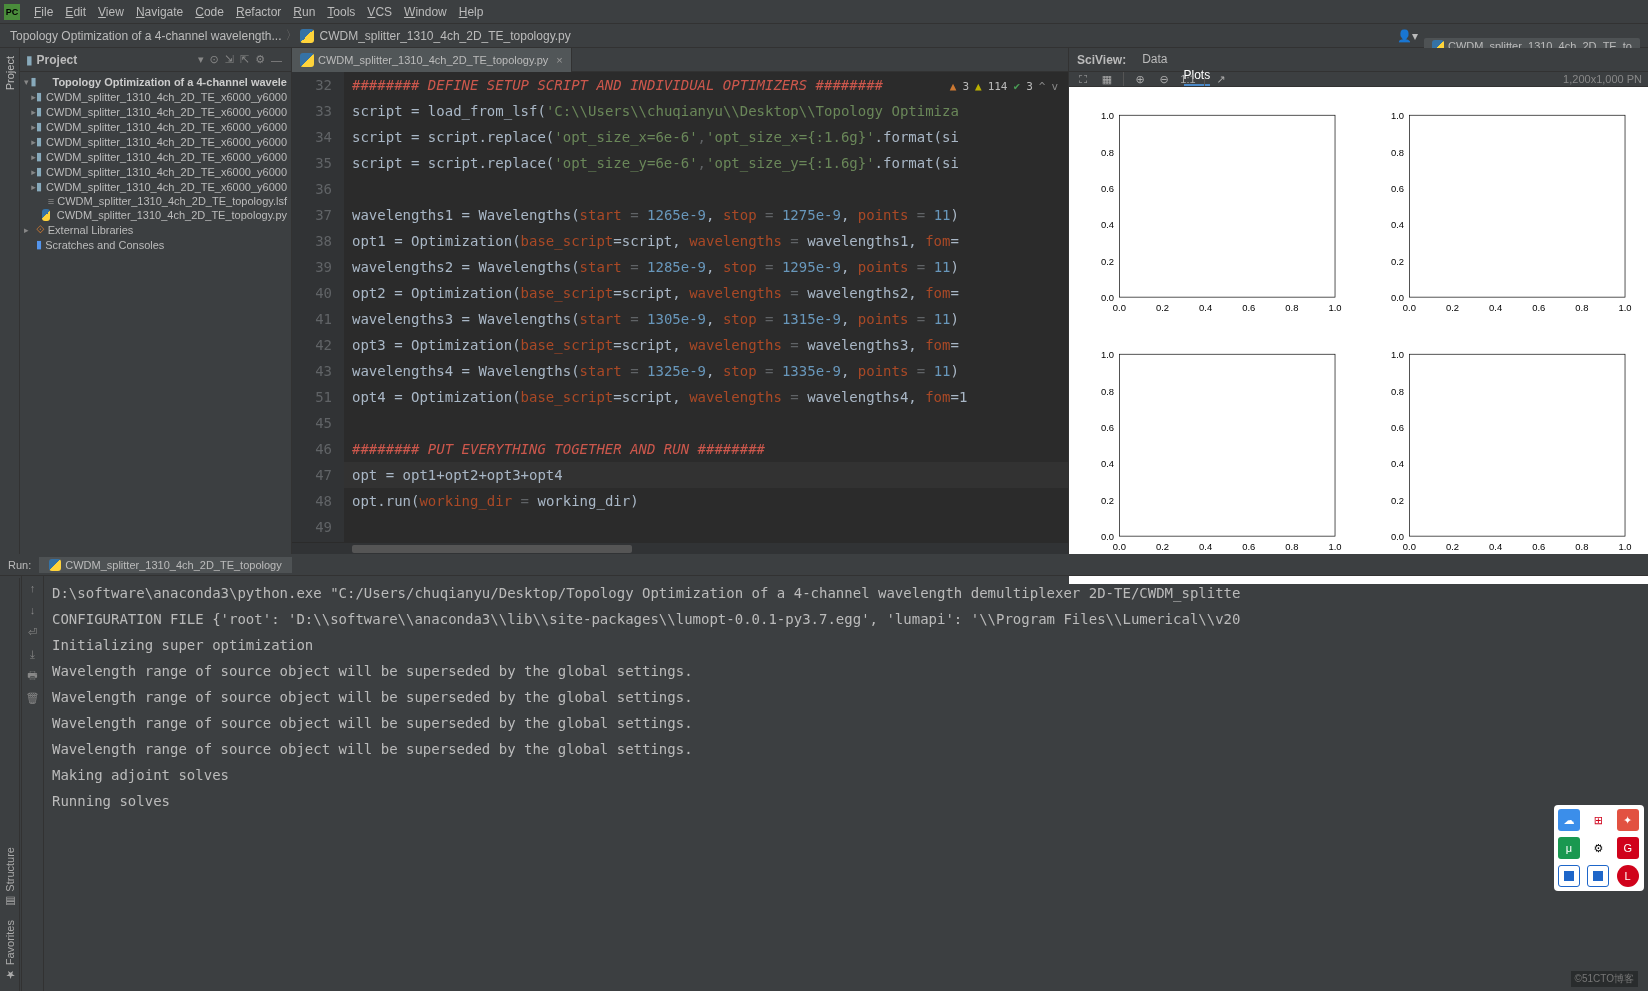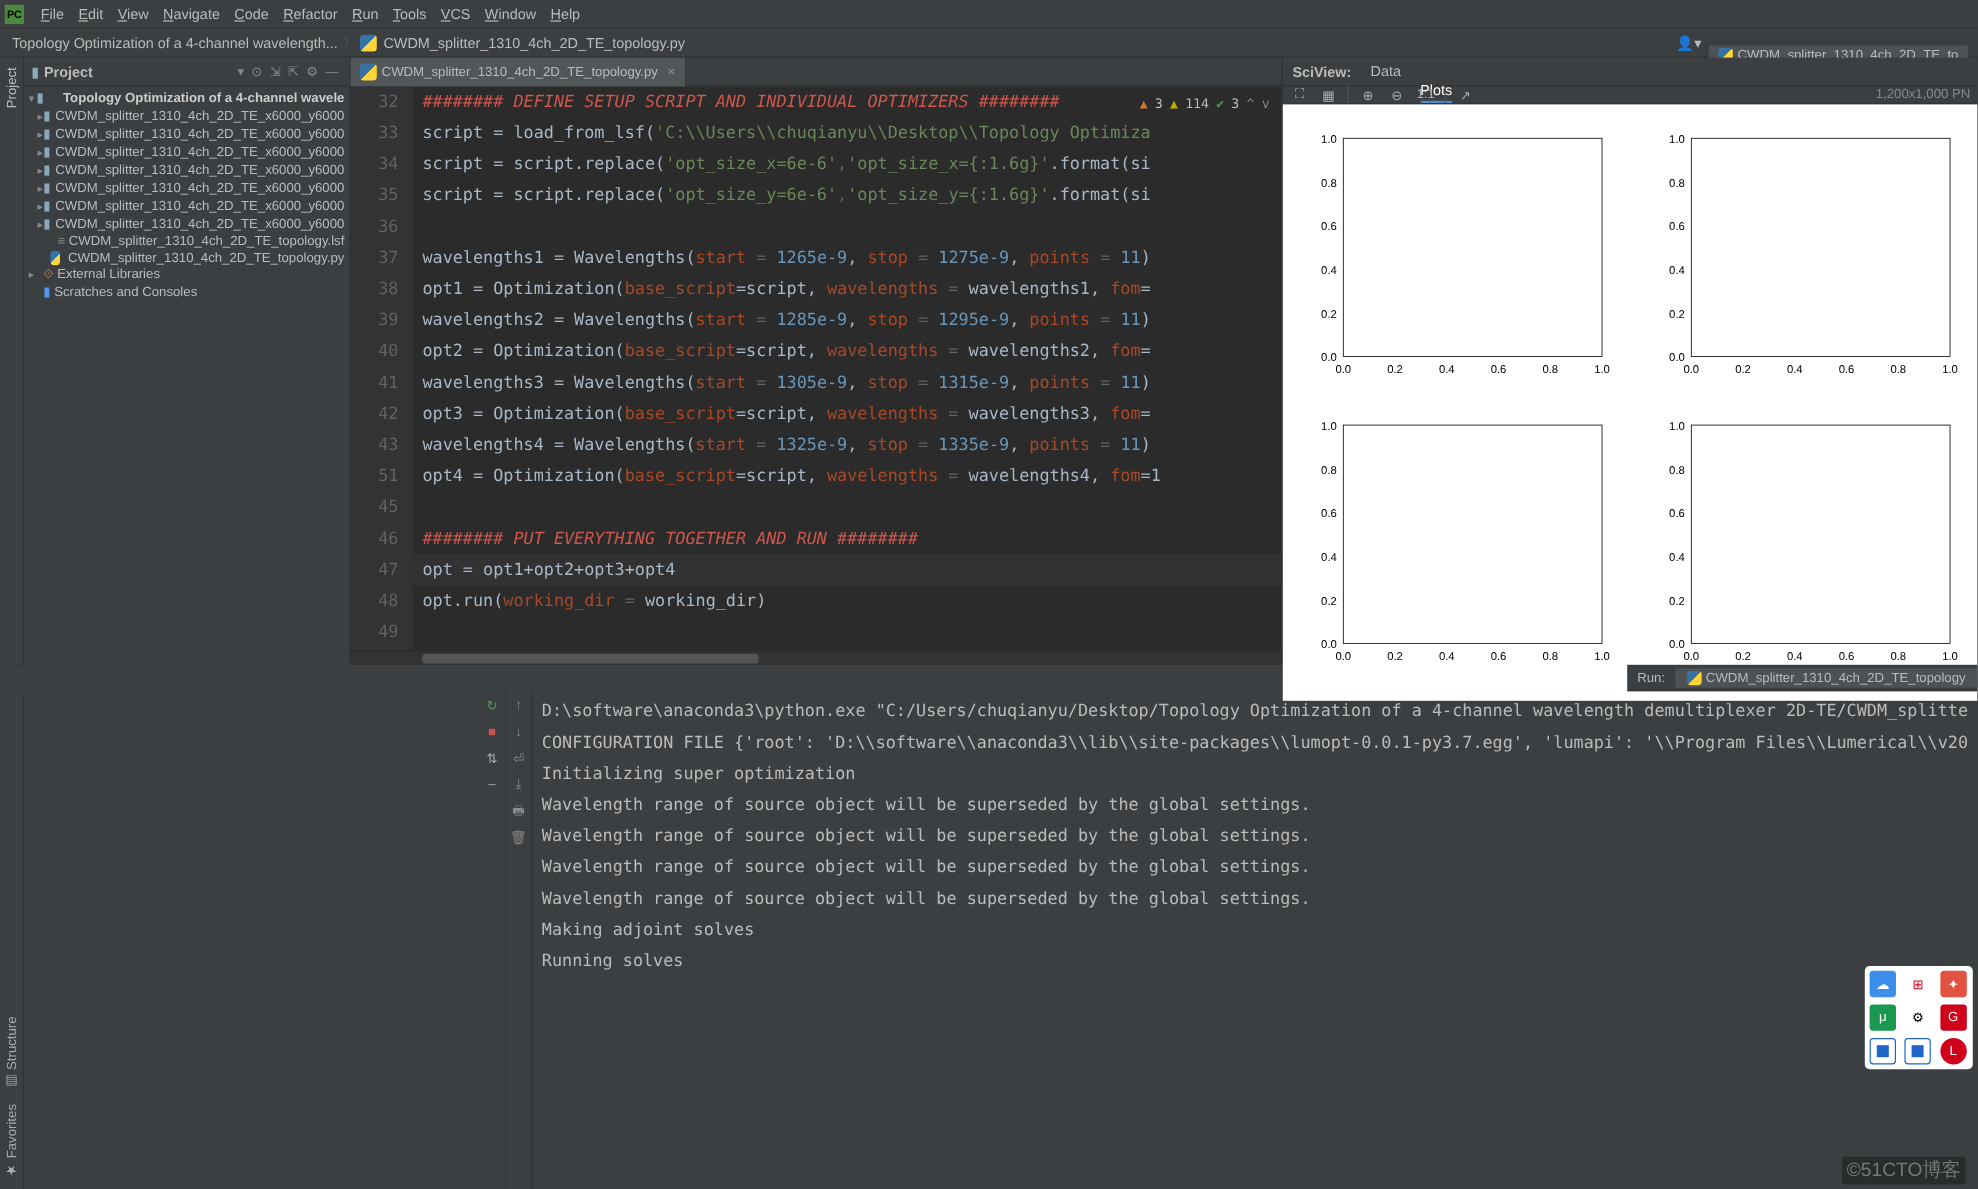--- a/index.html
+++ b/index.html
@@ -63,21 +63,21 @@
 .run-tab-area { height:22px; background:#3c3f41; border-bottom:1px solid #323232; display:flex; align-items:center;}
 .run-tab-area .label { padding:0 8px; font-size:11px;}
 .run-tab-area .run-tab { background:#4e5254; padding:2px 10px; font-size:11px; display:flex; align-items:center;}
 .run-body { flex:1; display:flex;}
 .run-gutter-a { width:22px; background:#3c3f41; border-right:1px solid #323232; display:flex; flex-direction:column; align-items:center; padding-top:4px; gap:6px;}
 .run-gutter-b { width:22px; background:#3c3f41; border-right:1px solid #323232; display:flex; flex-direction:column; align-items:center; padding-top:4px; gap:6px;}
 .run-gutter-a .btn, .run-gutter-b .btn { width:16px; height:16px; display:flex; align-items:center; justify-content:center; font-size:11px; cursor:pointer;}
 .console { flex:1; font-family:'Consolas',monospace; font-size:14px; line-height:26px; padding:4px 8px; color:#bbbbbb; white-space:pre; overflow:hidden;}
 .side-tab-bottom-left { position:absolute; left:0; bottom:0; width:20px; top:578px; background:#3c3f41; border-right:1px solid #323232; display:flex; flex-direction:column-reverse; align-items:center; padding-bottom:4px;}
 .side-tab-bottom-left .rot { writing-mode: vertical-rl; transform: rotate(180deg); padding: 6px 0; font-size:11px; color:#aaa; cursor:pointer;}
-.watermark { position:absolute; right:10px; bottom:4px; font-size:16px; color:#777; background:rgba(0,0,0,0.3); padding:1px 4px;}
+.watermark { position:absolute; right:10px; bottom:4px; font-size:10px; color:#777; background:rgba(0,0,0,0.3); padding:1px 4px;}
 .tray { position:absolute; right:4px; bottom:100px; width:90px; background:#fff; border-radius:4px; padding:4px; display:grid; grid-template-columns:repeat(3,1fr); gap:6px;}
 .tray .t-icon { width:22px; height:22px; border-radius:3px; display:flex; align-items:center; justify-content:center; font-size:11px; color:#fff;}
 .navbar-right .nb-btn { padding:0 6px; cursor:pointer; font-size:12px;}
 .navbar-right .run-config { background:#4e5254; padding:2px 8px; border-radius:2px; display:flex; align-items:center; font-size:11px;margin-top:21px;}
 .proj-root { font-weight:bold; color:#ccc;margin-left:12px;}
 </style>
 </head>
 <body>
 
 <div class="menubar">
@@ -305,21 +305,21 @@
               <text x="94" y="150" text-anchor="middle" font-size="7" fill="#000">0.4</text>
               <text x="126" y="150" text-anchor="middle" font-size="7" fill="#000">0.6</text>
               <text x="158" y="150" text-anchor="middle" font-size="7" fill="#000">0.8</text>
               <text x="190" y="150" text-anchor="middle" font-size="7" fill="#000">1.0</text>
             </g>
           </svg></div>
     </div>
   </div>
 </div>
 
-<div style="display:flex;flex-direction:column;height:calc(991px - 24px - 24px - 506px);align-items:flex-end;">
+<div style="display:flex;flex-direction:column;height:calc(991px - 24px - 24px - 506px);">
   <div class="run-tab-area">
     <span class="label">Run:</span>
     <div class="run-tab">
         <span class="py-icon" style="width:12px;height:12px;"></span>
         <span>CWDM_splitter_1310_4ch_2D_TE_topology</span>
       </div>
   </div>
   <div class="run-body">
     <div class="run-gutter-a">
       <div class="btn" style="color:#499c54">↻</div>

